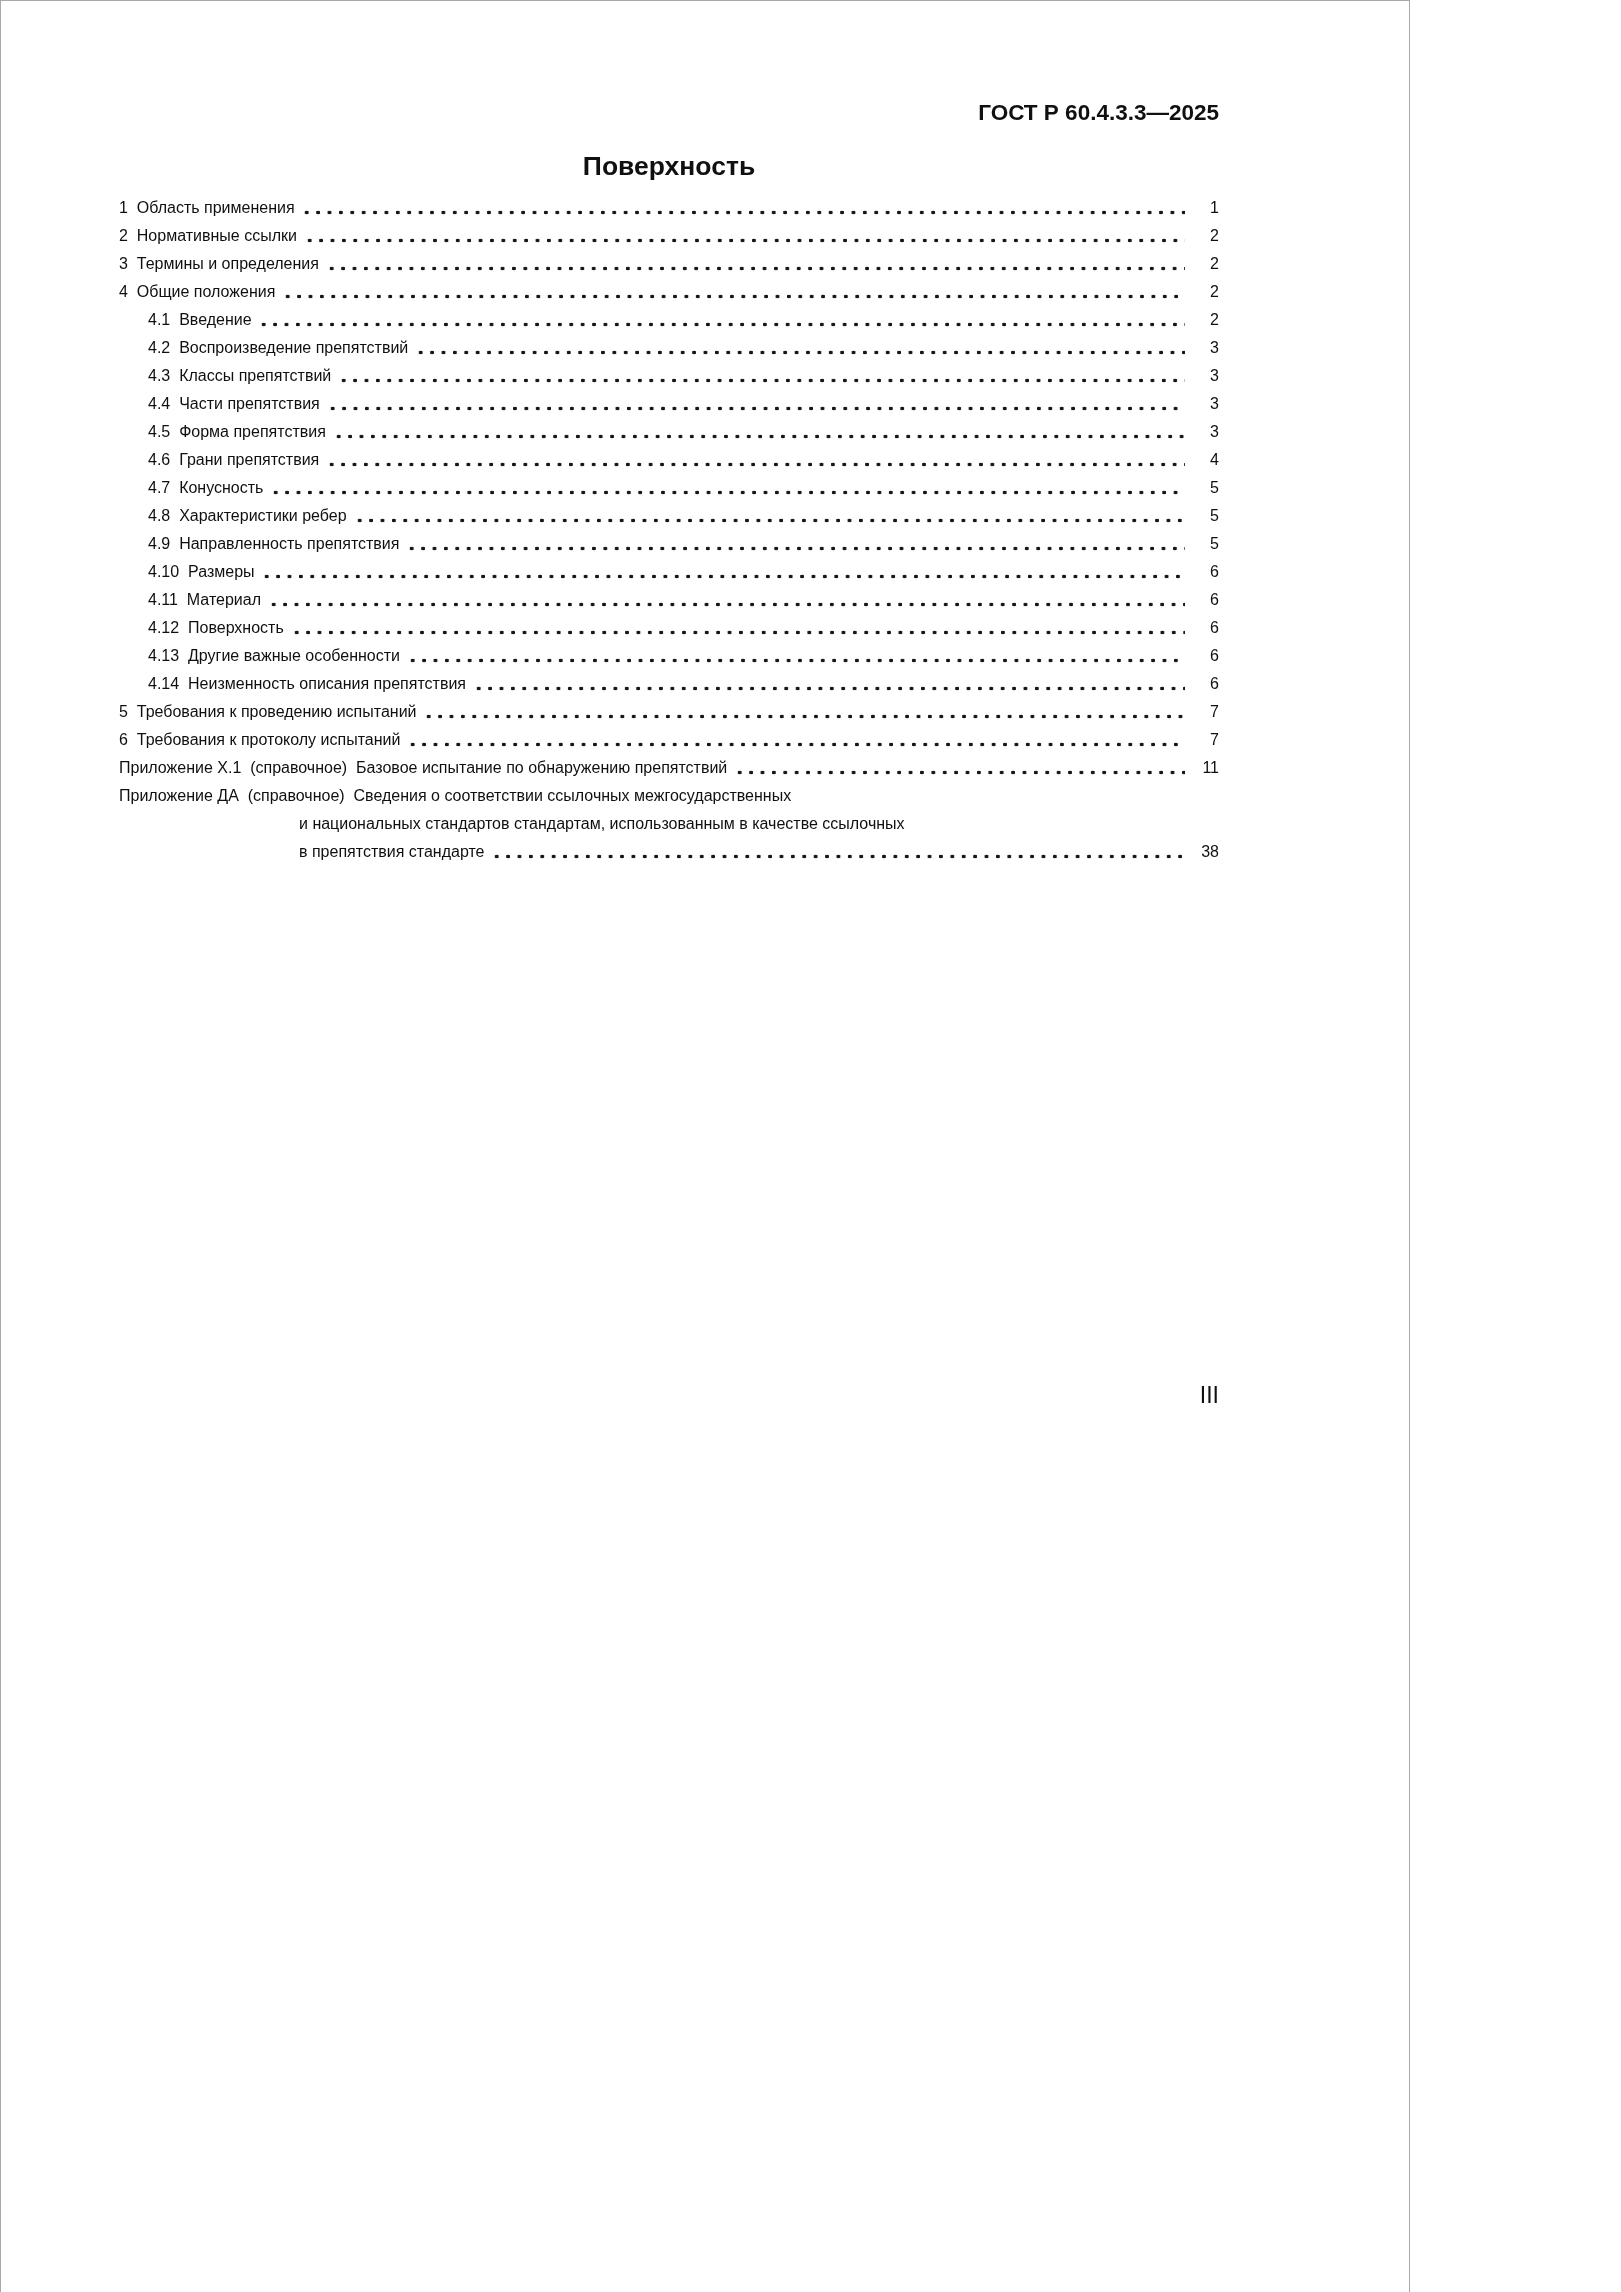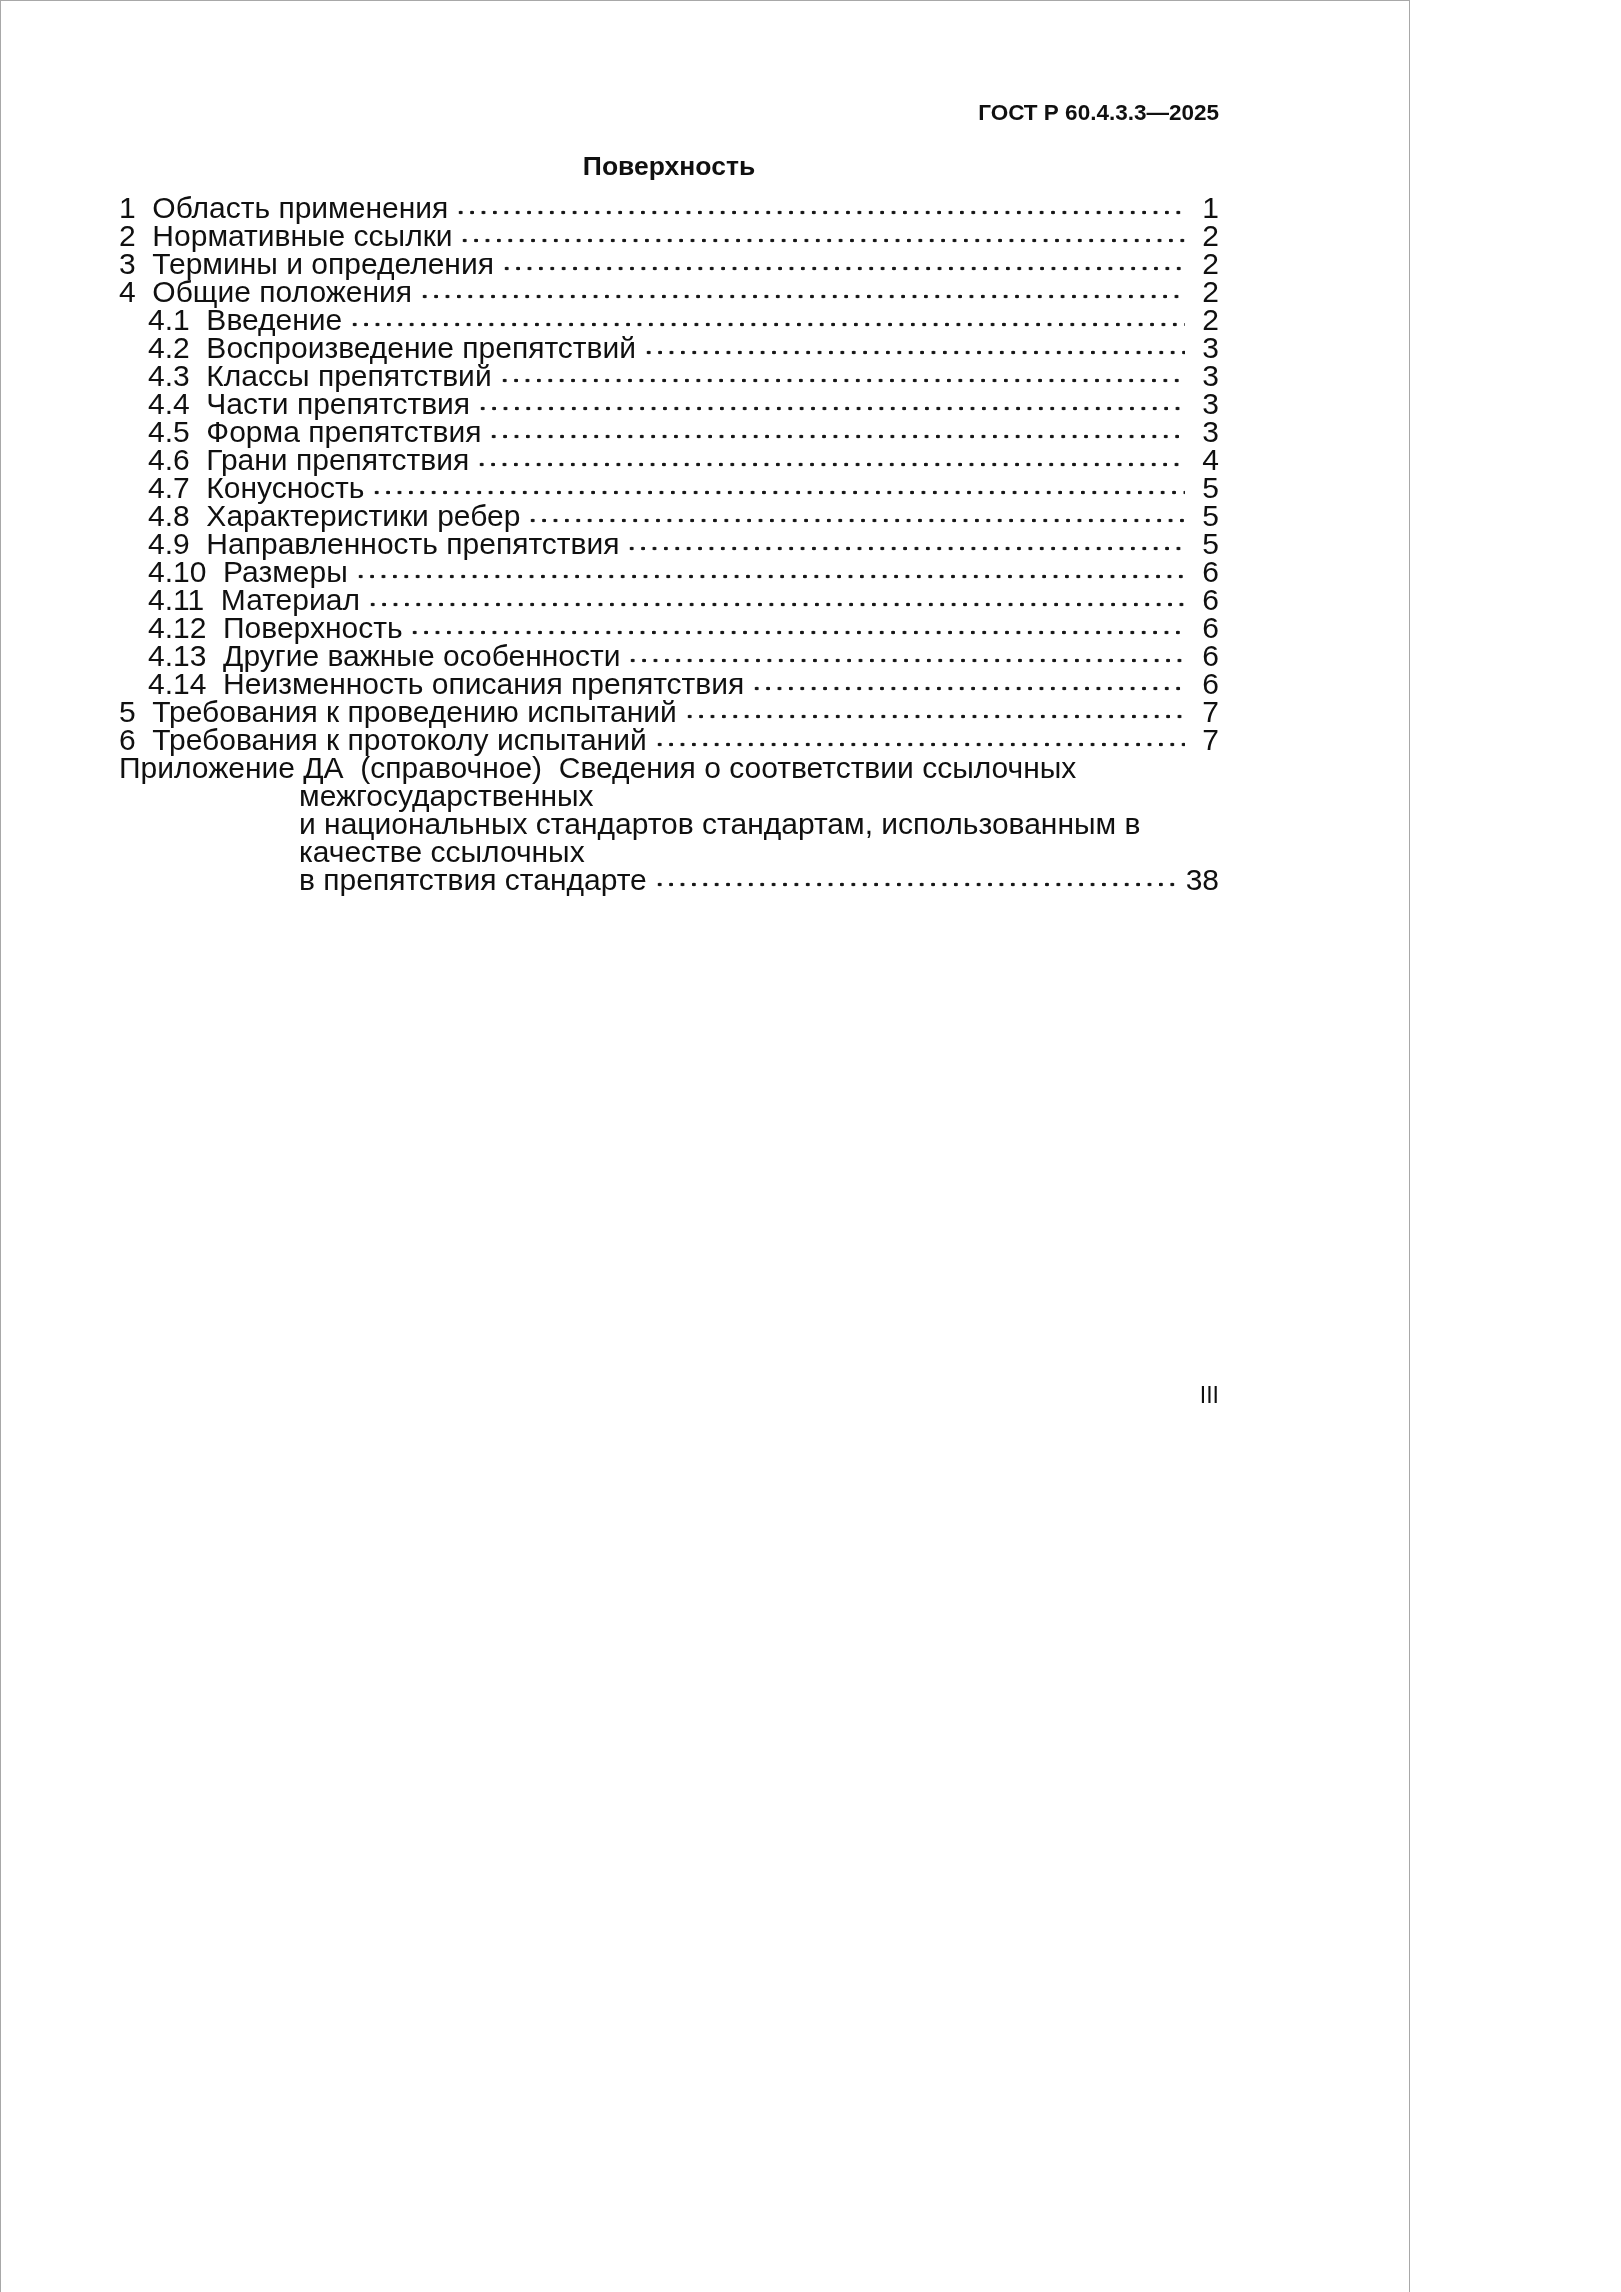--- a/index.html
+++ b/index.html
@@ -5,21 +5,21 @@
   html,body{margin:0;padding:0;background:#ffffff;}
   .page{
     position:relative;width:1410px;height:2293px;box-sizing:border-box;
     background:#ffffff;color:#101010;overflow:hidden;
     border:1px solid #a8a8a8;
     font-family:"Liberation Sans","DejaVu Sans",sans-serif;
   }
   .content{padding:98px 190px 0 118px;}
   .doc-header{text-align:right;font-weight:700;font-size:22.5px;line-height:28px;}
   .doc-title{text-align:center;font-weight:700;font-size:26.5px;line-height:29px;margin-top:24.5px;}
-  .toc{margin-top:13.7px;font-size:30px;line-height:28px;}
+  .toc{margin-top:13.7px;font-size:16px;line-height:28px;}
   .toc-row{width:100%;}
   .toc-row .pre{white-space:pre-line;padding-left:180px;text-indent:-180px;}
   .toc-row .pre:empty{display:none;}
   .toc-line{display:flex;align-items:flex-end;}
   .toc-row.lvl1 .toc-line .text{padding-left:29px;}
   .toc-row.wrapped .toc-line .text{padding-left:180px;}
   .text{white-space:nowrap;}
   .dots{
     flex:1 1 auto;min-width:13.7px;align-self:flex-end;height:21.6px;margin:0 4.9px 0 6.9px;
     background-image:radial-gradient(circle,#161616 1.7px,transparent 2.2px);
@@ -192,20 +192,28 @@
     </div>
   </div>
         <div class="toc-row lvl0">
 
     <div class="toc-line">
       <span class="text">6&nbsp;&nbsp;Требования к протоколу испытаний</span>
       <span class="dots"></span>
       <span class="pagenum">7</span>
     </div>
   </div>
+        <div class="toc-row lvl0">
+
+    <div class="toc-line">
+      <span class="text">Приложение&nbsp;Х.1&nbsp;&nbsp;(справочное)&nbsp;&nbsp;Базовое испытание по обнаружению препятствий</span>
+      <span class="dots"></span>
+      <span class="pagenum">11</span>
+    </div>
+  </div>
         <div class="toc-row lvl0 wrapped">
     <div class="pre">Приложение&nbsp;ДА&nbsp;&nbsp;(справочное)&nbsp;&nbsp;Сведения о соответствии ссылочных межгосударственных
 и национальных стандартов стандартам, использованным в качестве ссылочных</div>
     <div class="toc-line">
       <span class="text">в препятствия стандарте</span>
       <span class="dots"></span>
       <span class="pagenum">38</span>
     </div>
   </div>
       </div>

